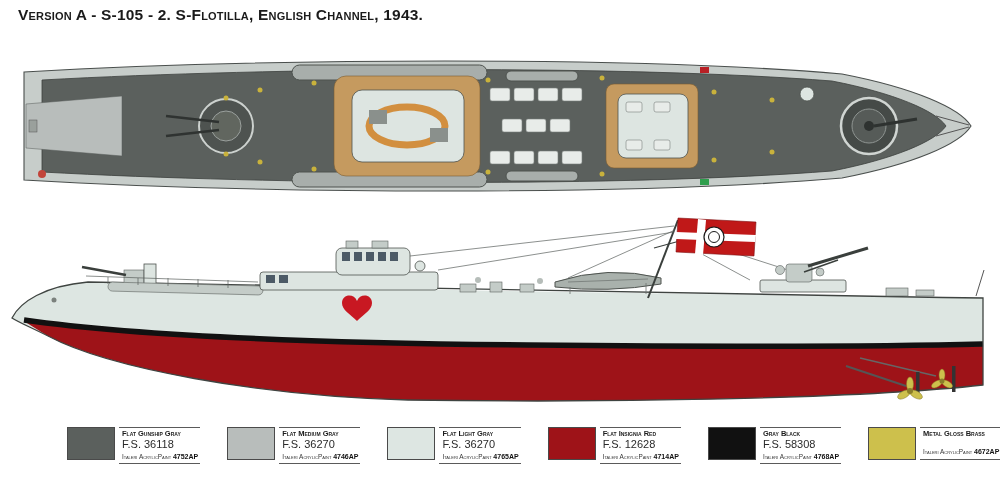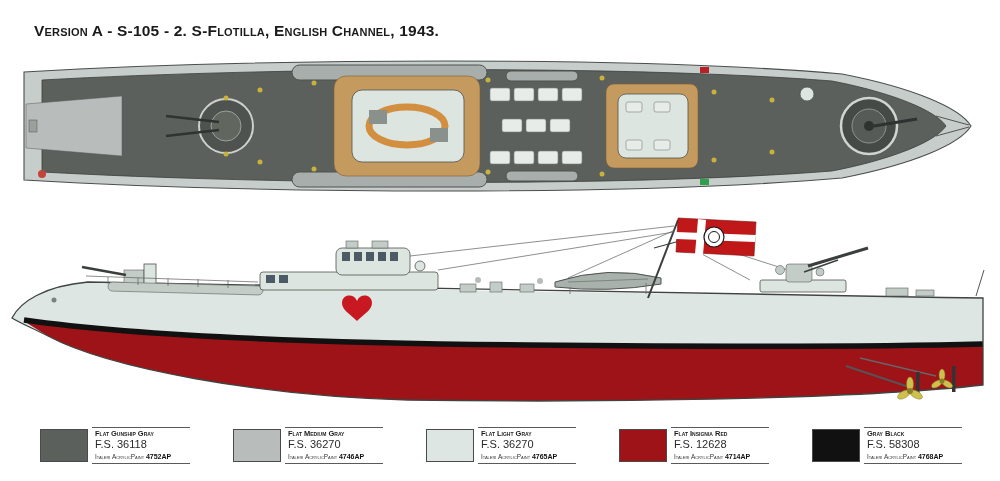--- a/index.html
+++ b/index.html
@@ -1,34 +1,34 @@
 <!DOCTYPE html>
 <html style="--c-gunship-gray: #5b605d; --c-medium-gray: #b8bdbb; --c-light-gray: #dde6e2; --c-insignia-red: #9e1318; --c-flat-black: #111111; --c-brass: #cdc04c; --c-hull-plating: #c7cdca; --c-wood-deck: #c59a5f; --c-raft-orange: #d28f3f; --c-flag-red: #c01818; --c-vent-yellow: #c9b23c; --c-heart-red: #c81822;"><head>
 <meta charset="utf-8">
 <style>
   html,body{margin:0;padding:0;background:#ffffff;}
   body{font-family:"Liberation Sans", sans-serif;}
   .sheet{position:relative;width:1000px;height:481px;background:#fff;overflow:hidden;}
 
   .page-title{
-    position:absolute;left:18px;top:6px;margin:16px;
+    position:absolute;left:18px;top:6px;margin:0;
     font-size:15.5px;font-weight:700;color:#1a1a1a;
     font-variant:small-caps;letter-spacing:.2px;
   }
 
   .topview{position:absolute;left:14px;top:50px;width:965px;height:152px;}
   .sideview{position:absolute;left:8px;top:208px;width:985px;height:205px;}
   .topview svg,.sideview svg{display:block;width:100%;height:100%;}
 
   
   .legend{
     position:absolute;left:40px;top:427px;width:922px;
     display:flex;justify-content:space-between;
   }
-  .legend-item{display:flex;align-items:center;width:150px;}
+  .legend-item{display:flex;align-items:flex-start;width:150px;margin-left:27px;}
   .swatch{width:46px;height:31px;border:1px solid #4a4a4a;flex:0 0 auto;}
   .ltext{
     margin-left:4px;flex:1;min-width:0;
     border-top:1px solid #5a5a5a;border-bottom:1px solid #5a5a5a;
     padding:1px 2px 2px 3px;
   }
   .lname{font-size:7.5px;font-weight:700;font-variant:small-caps;color:#1c1c1c;line-height:1.25;min-height:9px;white-space:nowrap;}
   .lfs{font-size:11px;color:#2a2a2a;line-height:1.25;min-height:9px;}
   .lpaint{font-size:6.4px;font-variant:small-caps;color:#333;line-height:1.3;min-height:8px;white-space:nowrap;}
   .lpaint b{font-size:7px;color:#111;}
@@ -306,15 +306,23 @@
 
     <div class="legend-item">
       <div class="swatch" style="background-color: rgb(17, 17, 17);"></div>
       <div class="ltext">
         <div class="lname">Gray Black</div>
         <div class="lfs">F.S. 58308</div>
         <div class="lpaint"><span>Italeri AcrylicPaint</span> <b>4768AP</b></div>
       </div>
     </div>
 
+    <div class="legend-item">
+      <div class="swatch" style="background-color: rgb(205, 192, 76);"></div>
+      <div class="ltext">
+        <div class="lname">Metal Gloss Brass</div>
+        <div class="lfs"></div>
+        <div class="lpaint"><span>Italeri AcrylicPaint</span> <b>4672AP</b></div>
+      </div>
+    </div>
 
   </div>
 </div>
 
 </body></html>

